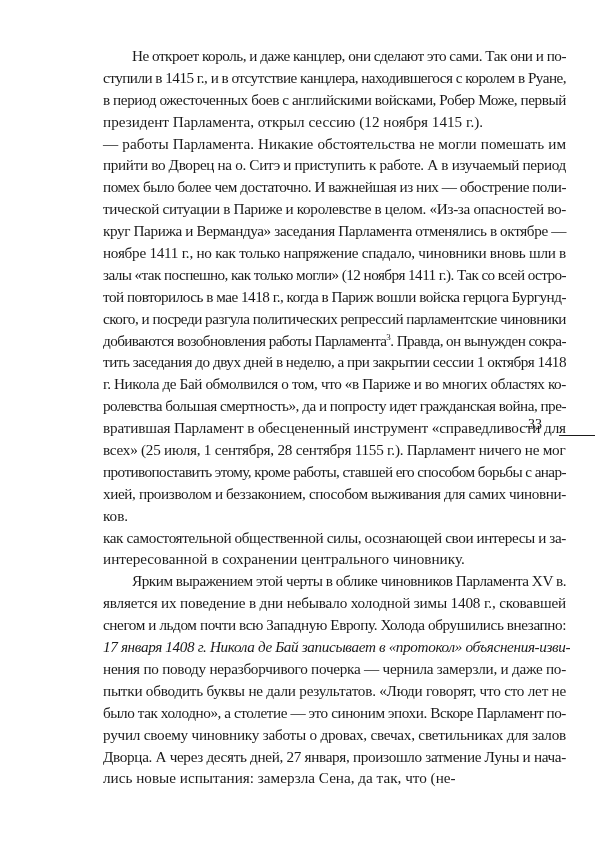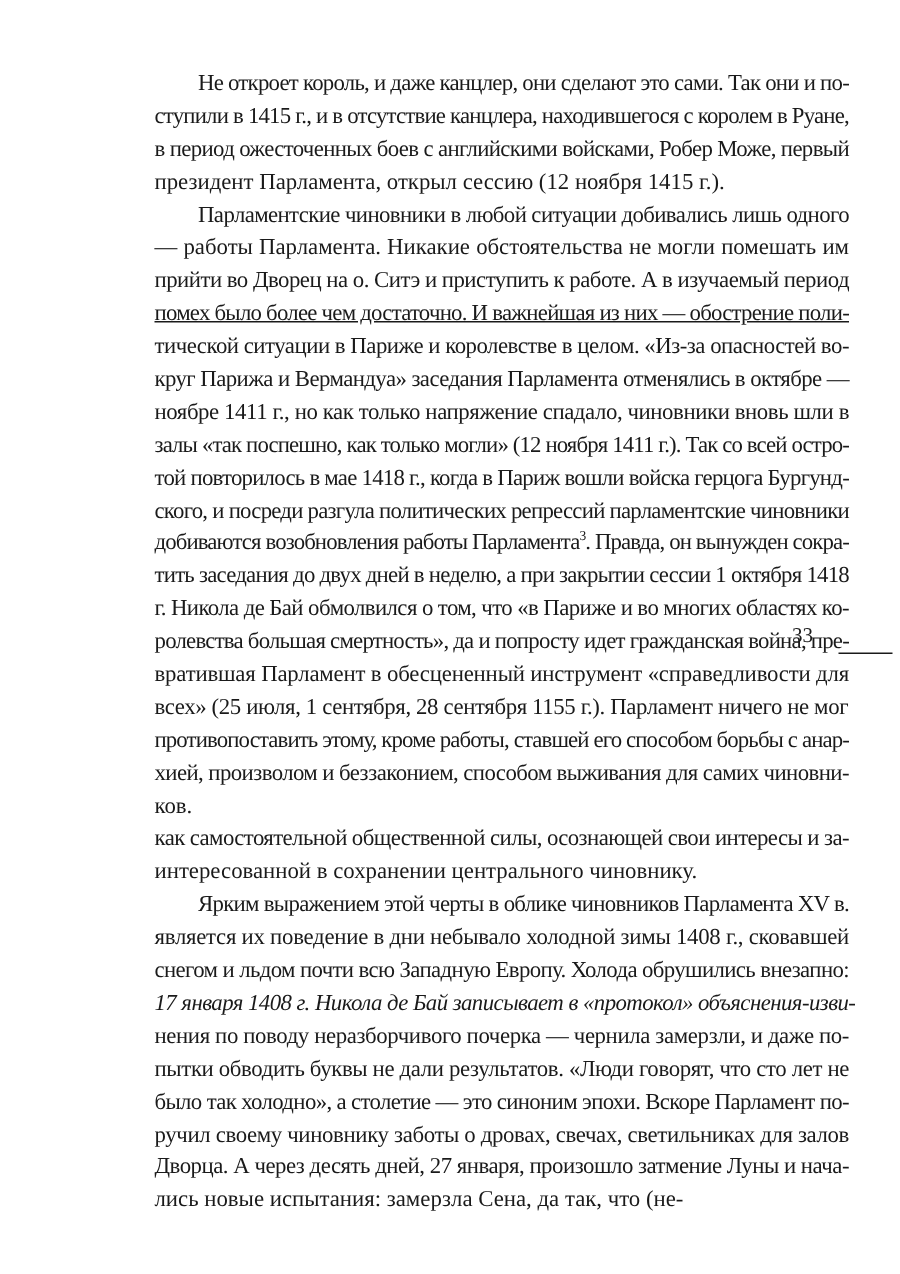--- a/index.html
+++ b/index.html
@@ -72,24 +72,23 @@
 <div class="page-body">
 
   <div class="para">
     <span class="line first" style="white-space: nowrap;"><span style="white-space: nowrap; letter-spacing: -0.498437px;">Не откроет король, и даже канцлер, они сделают это сами. Так они и по-</span></span>
     <span class="line" style="white-space: nowrap;"><span style="white-space: nowrap; letter-spacing: -0.523232px;">ступили в 1415 г., и в отсутствие канцлера, находившегося с королем в Руане,</span></span>
     <span class="line" style="white-space: nowrap;"><span style="white-space: nowrap; letter-spacing: -0.423007px;">в период ожесточенных боев с английскими войсками, Робер Може, первый</span></span>
     <span class="line last" style="text-align-last: left; text-align: left;">президент Парламента, открыл сессию (12 ноября 1415 г.).</span>
   </div>
 
   <div class="para">
-    <span class="line first" style="white-space: nowrap;"><span style="white-space: nowrap; letter-spacing: -0.394593px;">Парламентские чиновники в любой ситуации добивались лишь одного</span></span>
     <span class="line" style="white-space: nowrap;"><span style="white-space: nowrap; word-spacing: 0.314453px;">— работы Парламента. Никакие обстоятельства не могли помешать им</span></span>
     <span class="line" style="white-space: nowrap;"><span style="white-space: nowrap; letter-spacing: -0.337368px;">прийти во Дворец на о. Ситэ и приступить к работе. А в изучаемый период</span></span>
-    <span class="line" style="white-space: nowrap; text-decoration: underline;"><span style="white-space: nowrap; letter-spacing: -0.497991px;">помех было более чем достаточно. И важнейшая из них — обострение поли-</span></span>
+    <span class="line" style="white-space: nowrap;"><span style="white-space: nowrap; letter-spacing: -0.497991px;">помех было более чем достаточно. И важнейшая из них — обострение поли-</span></span>
     <span class="line" style="white-space: nowrap;"><span style="white-space: nowrap; letter-spacing: -0.322623px;">тической ситуации в Париже и королевстве в целом. «Из-за опасностей во-</span></span>
     <span class="line" style="white-space: nowrap;"><span style="white-space: nowrap; letter-spacing: -0.375px;">круг Парижа и Вермандуа» заседания Парламента отменялись в октябре —</span></span>
     <span class="line" style="white-space: nowrap;"><span style="white-space: nowrap; letter-spacing: -0.271347px;">ноябре 1411 г., но как только напряжение спадало, чиновники вновь шли в</span></span>
     <span class="line" style="white-space: nowrap;"><span style="white-space: nowrap; letter-spacing: -0.574067px;">залы «так поспешно, как только могли» (12 ноября 1411 г.). Так со всей остро-</span></span>
     <span class="line" style="white-space: nowrap;"><span style="white-space: nowrap; letter-spacing: -0.498522px;">той повторилось в мае 1418 г., когда в Париж вошли войска герцога Бургунд-</span></span>
     <span class="line" style="white-space: nowrap;"><span style="white-space: nowrap; letter-spacing: -0.497579px;">ского, и посреди разгула политических репрессий парламентские чиновники</span></span>
     <span class="line" style="white-space: nowrap;"><span style="white-space: nowrap; letter-spacing: -0.585387px;"><span>добиваются возобновления работы Парламента</span><sup class="fn">3</sup><span>. Правда, он вынужден сокра-</span></span></span>
     <span class="line" style="white-space: nowrap;"><span style="white-space: nowrap; letter-spacing: -0.498733px;">тить заседания до двух дней в неделю, а при закрытии сессии 1 октября 1418</span></span>
     <span class="line" style="white-space: nowrap;"><span style="white-space: nowrap; letter-spacing: -0.387628px;">г. Никола де Бай обмолвился о том, что «в Париже и во многих областях ко-</span></span>
     <span class="line" style="white-space: nowrap;"><span style="white-space: nowrap; letter-spacing: -0.505137px;">ролевства большая смертность», да и попросту идет гражданская война, пре-</span></span>

